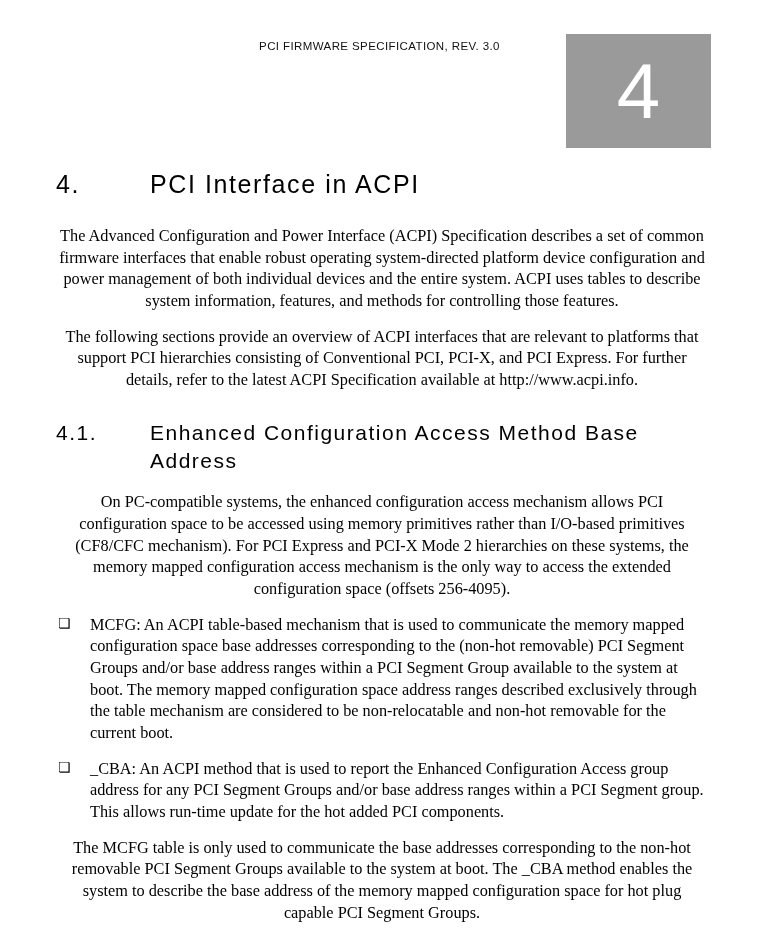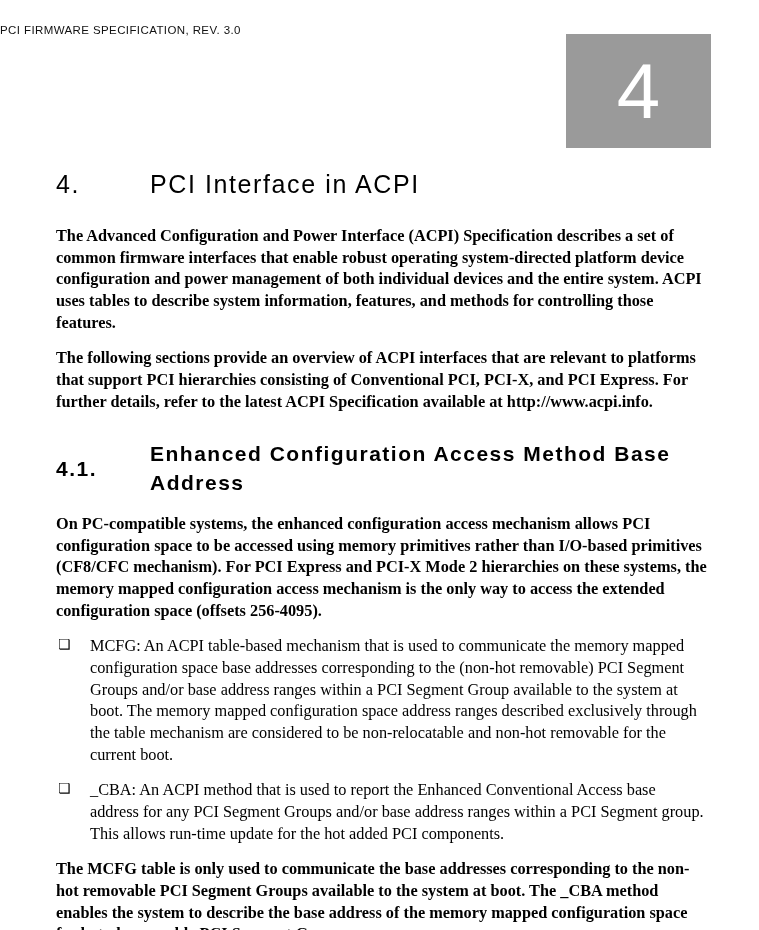--- a/index.html
+++ b/index.html
@@ -18,24 +18,24 @@
   .page {
     position: relative;
     width: 759px;
     height: 930px;
     box-sizing: border-box;
   }
 
   
   .header {
     position: absolute;
-    top: 24px;
+    top: 40px;
     left: 0;
     width: 759px;
-    text-align: left;
+    text-align: center;
     font-family: "Liberation Sans", sans-serif;
     font-size: 11.5px;
     letter-spacing: 0.4px;
     color: #111;
   }
 
   
   .chapter-box {
     position: absolute;
     top: 34px;
@@ -71,42 +71,40 @@
     margin: 0 0 26px 0;
     display: flex;
   }
   h1.chapter-title .secnum {
     width: 94px;
     flex: 0 0 94px;
   }
 
   h2.section-title {
     font-family: "Liberation Sans", sans-serif;
-    font-weight: 700;
+    font-weight: 400;
     font-size: 21px;
     letter-spacing: 1.5px;
     margin: 28px 0 16px 0;
     display: flex;
     line-height: 1.35;
-    align-items: center;
   }
   h2.section-title .secnum {
     width: 94px;
     flex: 0 0 94px;
   }
   h2.section-title .sectext {
     flex: 1 1 auto;
   }
 
   p.body {
     font-size: 16.3px;
     line-height: 1.33;
     margin: 0 0 14px 0;
-    text-align: left;
-    font-weight: bold;
+    text-align: center;
   }
 
   ul.bullets {
     list-style: none;
     margin: 0 0 14px 0;
     padding: 0;
   }
   ul.bullets li {
     position: relative;
     padding-left: 34px;
@@ -151,20 +149,20 @@
 
     <p class="body">On PC-compatible systems, the enhanced configuration access mechanism allows PCI configuration space to be accessed using memory primitives rather than I/O-based primitives (CF8/CFC mechanism).  For PCI Express and PCI-X Mode 2 hierarchies on these systems, the memory mapped configuration access mechanism is the only way to access the extended configuration space (offsets 256-4095).</p>
 
     <ul class="bullets">
       <li>
         <span class="marker">❏</span>
         <span>MCFG:  An ACPI table-based mechanism that is used to communicate the memory mapped configuration space base addresses corresponding to the (non-hot removable) PCI Segment Groups and/or base address ranges within a PCI Segment Group available to the system at boot. The memory mapped configuration space address ranges described exclusively through the table mechanism are considered to be non-relocatable and non-hot removable for the current boot.</span>
       </li>
       <li>
         <span class="marker">❏</span>
-        <span>_CBA:  An ACPI method that is used to report the Enhanced Conventional Access base address for any PCI Segment Groups and/or base address ranges within a PCI Segment group. This allows run-time update for the hot added PCI components.</span>
+        <span>_CBA:  An ACPI method that is used to report the Enhanced Configuration Access group address for any PCI Segment Groups and/or base address ranges within a PCI Segment group. This allows run-time update for the hot added PCI components.</span>
       </li>
     </ul>
 
     <p class="body">The MCFG table is only used to communicate the base addresses corresponding to the non-hot removable PCI Segment Groups available to the system at boot.  The _CBA method enables the system to describe the base address of the memory mapped configuration space for hot plug capable PCI Segment Groups.</p>
 
   </div>
 </div>
 
 </body></html>

